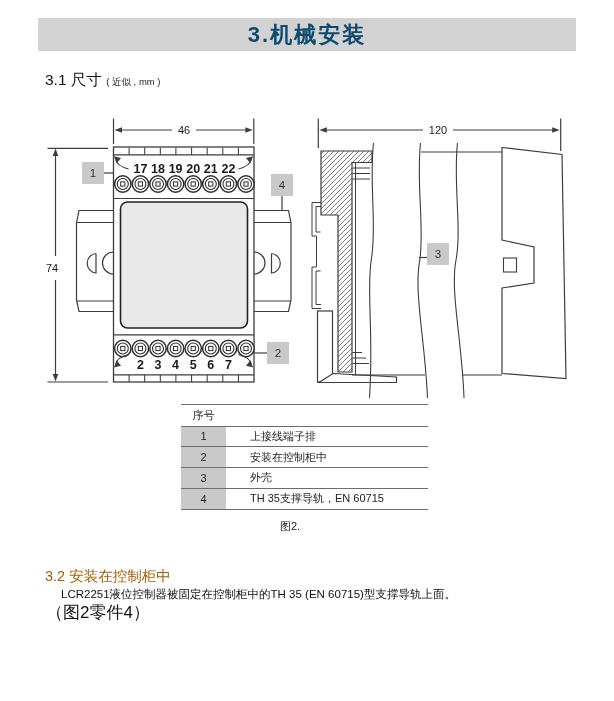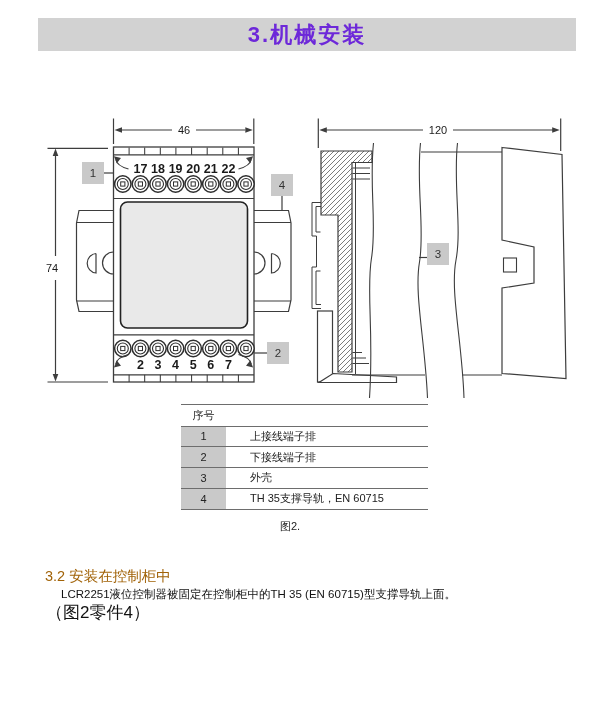--- a/index.html
+++ b/index.html
@@ -1,20 +1,20 @@
 <!DOCTYPE html>
 <html><head>
 <meta charset="utf-8">
 <style>
   html,body{margin:0;padding:0;background:#fff;}
   #page{position:relative;width:614px;height:701px;background:#fff;overflow:hidden;
         font-family:"Liberation Sans",sans-serif;color:#1a1a1a;}
   .titlebar{position:absolute;left:38px;top:18px;width:538px;height:33px;background:#d2d2d2;
         display:flex;align-items:center;justify-content:center;font-size:22px;font-weight:bold;
-        letter-spacing:2px;color:#6d28d9;}
+        letter-spacing:2px;color:#0c4a6e;}
   .s31{position:absolute;left:45px;top:70px;font-size:15.5px;color:#111;}
   .s31 .small{font-size:9.5px;color:#222;}
   svg{position:absolute;left:0;top:100px;}
   .dim-text{font-size:11px;fill:#1a1a1a;stroke:none;}
   .tnum{font-size:12.5px;font-weight:bold;fill:#1a1a1a;stroke:none;}
   .ctext{font-size:11.5px;fill:#333;stroke:none;}
   .cbox{fill:#c9c9c9;stroke:none;}
   .tbl{position:absolute;left:181px;top:404px;width:247px;border-top:1.4px solid #6d6d6d;
        font-size:11px;color:#222;}
   .thead{height:20.5px;border-bottom:1.4px solid #6d6d6d;display:flex;align-items:center;}
@@ -27,20 +27,24 @@
   .s32b{position:absolute;left:45px;top:587px;font-size:11.5px;color:#111;padding-left:16px;}
   .s32n{position:absolute;left:46px;top:601px;font-size:17px;color:#111;}
 </style>
 </head>
 <body>
 
 <div id="page">
 
   <div class="titlebar">3.机械安装</div>
 
+  <div class="s31">
+    <span>3.1 尺寸</span>
+    <span class="small">( 近似 , mm )</span>
+  </div>
 
   <svg width="614" height="312" viewBox="0 100 614 312">
     <defs>
       <pattern id="hatch" patternUnits="userSpaceOnUse" width="5" height="5">
         <path d="M-1,1 L1,-1 M0,5 L5,0 M4,6 L6,4" stroke="#5a5a5a" stroke-width="0.8"></path>
       </pattern>
       <g id="term" fill="#fff" stroke="#2e2e2e">
         <circle r="8.2" stroke-width="1.5"></circle>
         <circle r="5.5" stroke-width="1.1"></circle>
         <rect x="-2.1" y="-2.1" width="4.2" height="4.2" stroke-width="1"></rect>
@@ -224,21 +228,21 @@
   <div class="tbl">
     <div class="thead">
       <div class="num">序号</div>
     </div>
     <div class="trow">
       <div class="num">1</div>
       <div class="desc">上接线端子排</div>
     </div>
     <div class="trow">
       <div class="num">2</div>
-      <div class="desc">下接线端子排</div>
+      <div class="desc">安装在控制柜中</div>
     </div>
     <div class="trow">
       <div class="num">3</div>
       <div class="desc">外壳</div>
     </div>
     <div class="trow">
       <div class="num">4</div>
       <div class="desc">TH 35支撑导轨，EN 60715</div>
     </div>
   </div>

